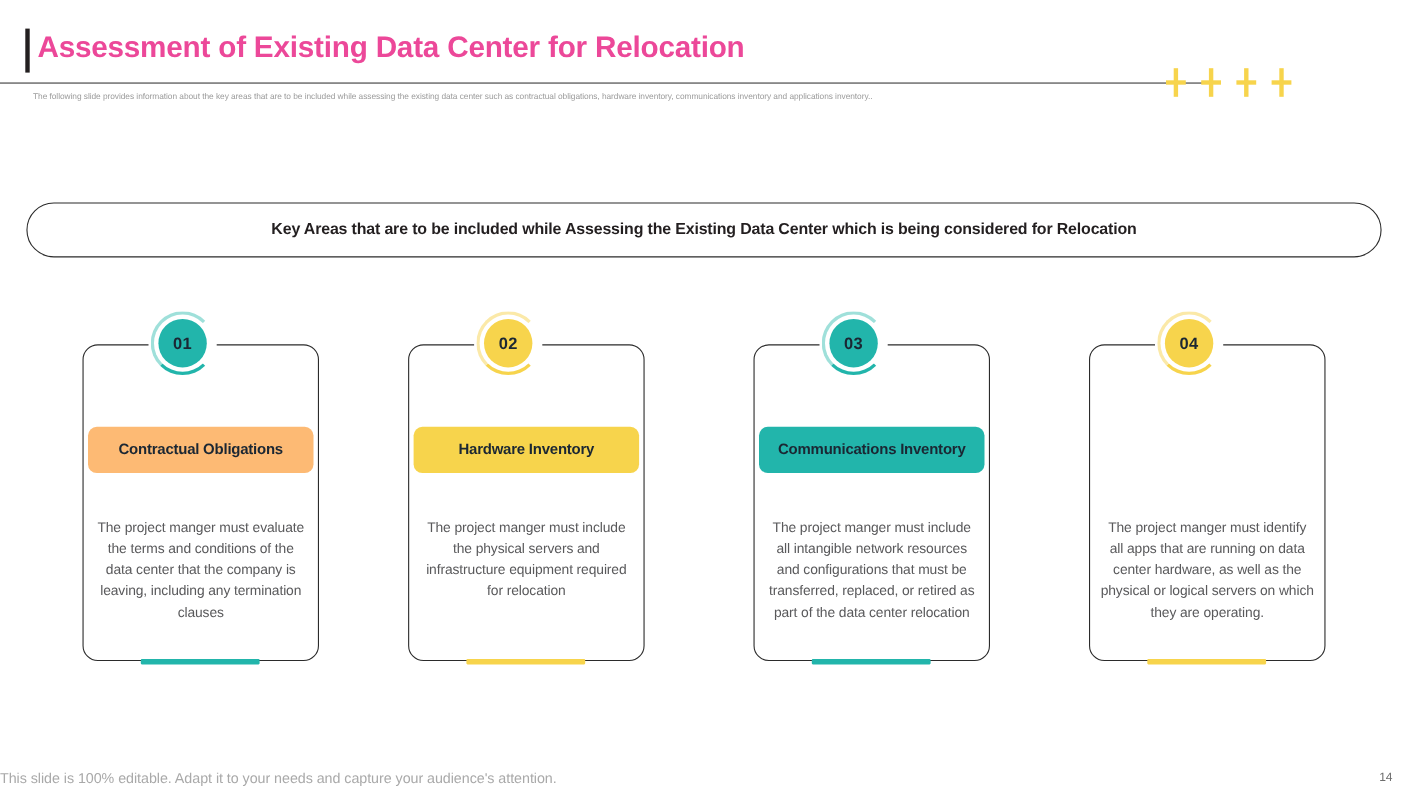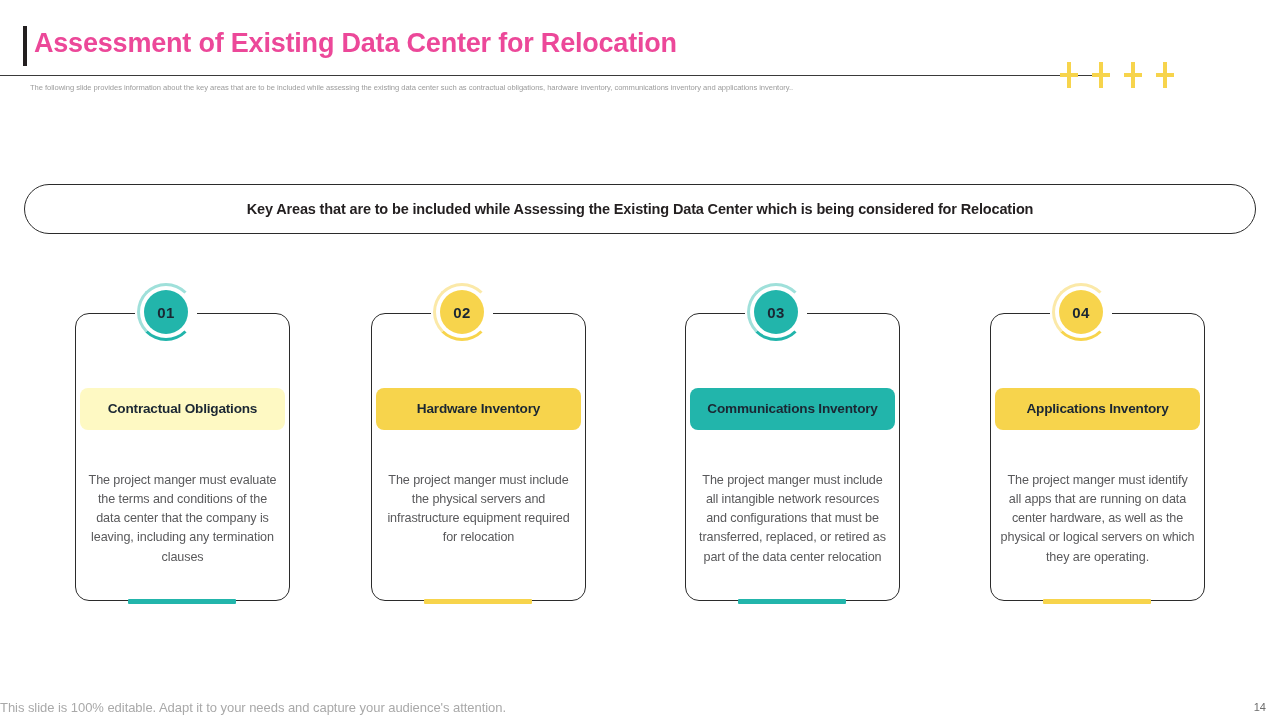--- a/index.html
+++ b/index.html
@@ -275,21 +275,21 @@
   <div class="cards">
 
     <div class="card c1">
       <div class="card-frame"></div>
       <div class="card-notch"></div>
       <div class="badge">
         <div class="badge-ring" style="border-color: rgb(159, 224, 218) transparent rgb(34, 181, 171) rgb(159, 224, 218);"></div>
         <div class="badge-gap"></div>
         <div class="badge-core" style="background: rgb(34, 181, 171);">01</div>
       </div>
-      <div class="card-title" style="background: #fef9c3;">Contractual Obligations</div>
+      <div class="card-title" style="background: #fdba74;">Contractual Obligations</div>
       <div class="card-body">The project manger must evaluate the terms and conditions of the data center that the company is leaving, including any termination clauses</div>
       <div class="card-bottom-bar" style="background: rgb(34, 181, 171);"></div>
     </div>
 
     <div class="card c2">
       <div class="card-frame"></div>
       <div class="card-notch"></div>
       <div class="badge">
         <div class="badge-ring" style="border-color: rgb(251, 233, 168) transparent rgb(247, 212, 76) rgb(251, 233, 168);"></div>
         <div class="badge-gap"></div>
@@ -314,21 +314,20 @@
     </div>
 
     <div class="card c4">
       <div class="card-frame"></div>
       <div class="card-notch"></div>
       <div class="badge">
         <div class="badge-ring" style="border-color: rgb(251, 233, 168) transparent rgb(247, 212, 76) rgb(251, 233, 168);"></div>
         <div class="badge-gap"></div>
         <div class="badge-core" style="background: rgb(247, 212, 76);">04</div>
       </div>
-      <div class="card-title" style="background: rgb(247, 212, 76);">Applications Inventory</div>
       <div class="card-body">The project manger must identify all apps that are running on data center hardware, as well as the physical or logical servers on which they are operating.</div>
       <div class="card-bottom-bar" style="background: rgb(247, 212, 76);"></div>
     </div>
 
   </div>
 
   <div class="footer-note">This slide is 100% editable. Adapt it to your needs and capture your audience's attention.</div>
   <div class="page-number">14</div>
 
 </div>

